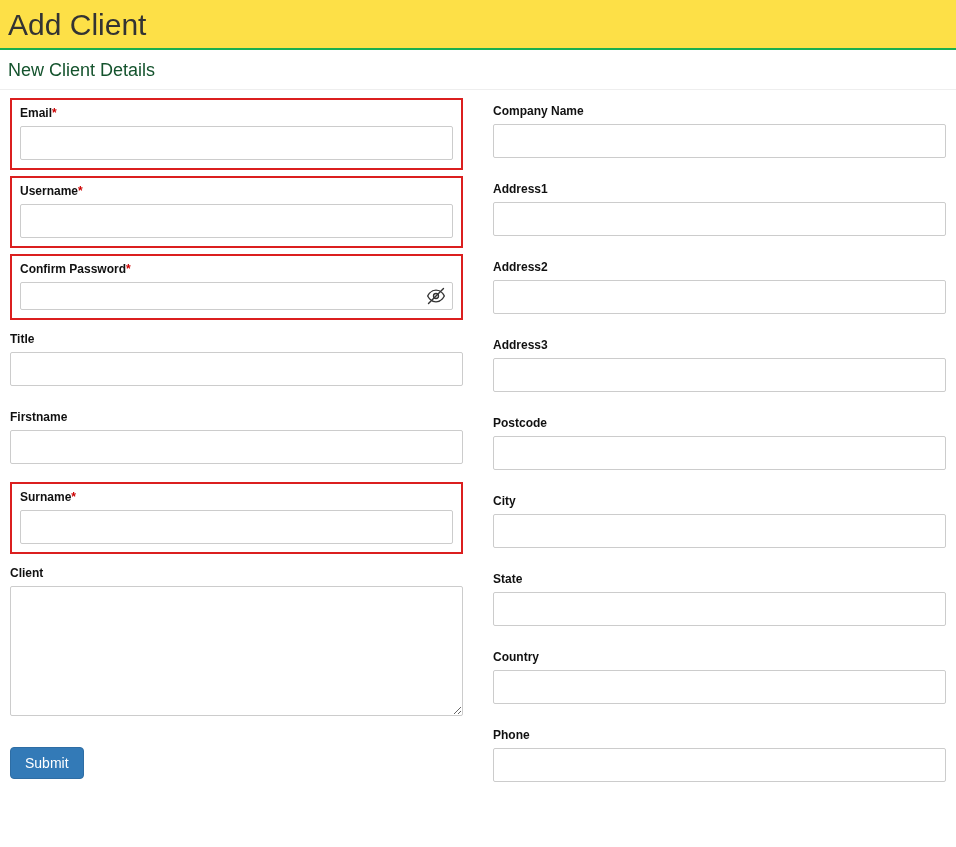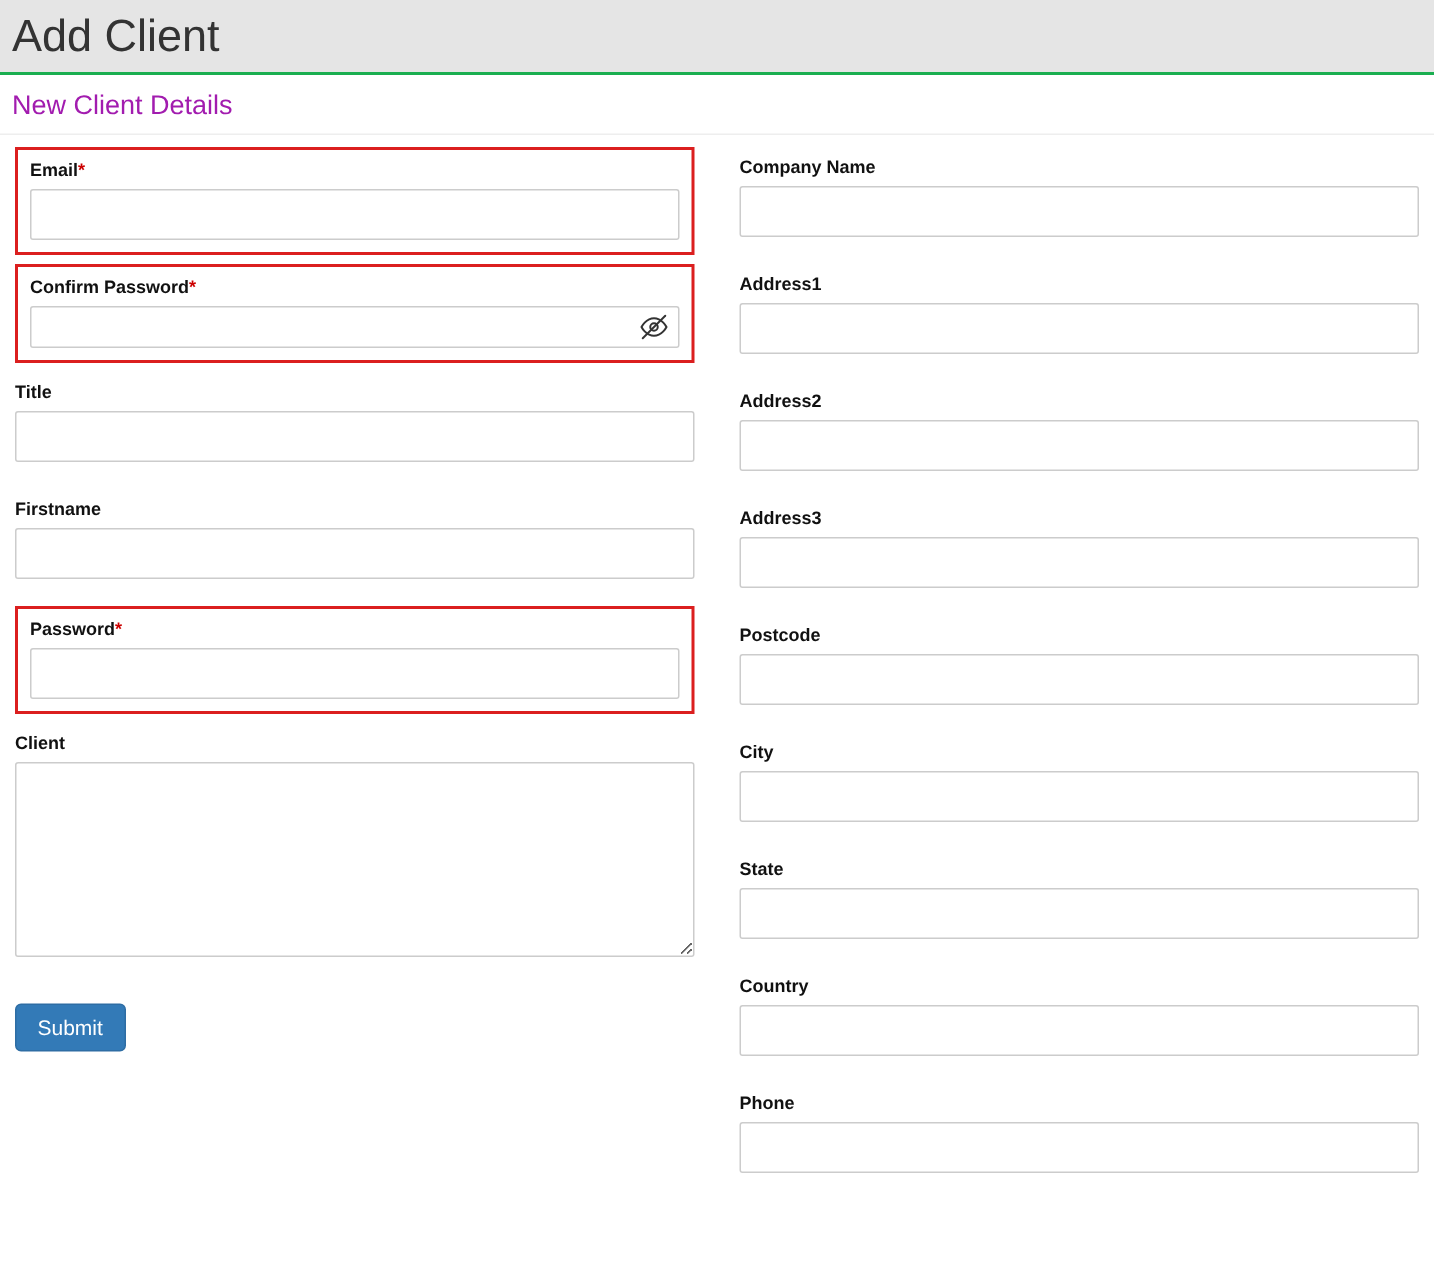--- a/index.html
+++ b/index.html
@@ -4,32 +4,32 @@
   <style>
     * { box-sizing: border-box; margin: 0; padding: 0; }
     body {
       font-family: "Helvetica Neue", Helvetica, Arial, sans-serif;
       font-size: 14px;
       color: #333;
       background: #fff;
       width: 956px;
     }
     .page-header {
-      background: #e5e5e5;
+      background: #fde047;
       padding: 8px 10px 6px 8px;
       border-bottom: 2px solid #1aae50;
     }
     .page-header h1 {
       font-size: 30px;
       font-weight: 400;
       color: #333;
     }
     .section-title {
       font-size: 18px;
-      color: #a21caf;
+      color: #14532d;
       padding: 10px 8px 2px 8px;
       font-weight: 400;
     }
     .form-wrap {
       padding: 8px 10px 20px 10px;
       border-top: 1px solid #eee;
       margin-top: 6px;
     }
     .columns { display: flex; gap: 30px; }
     .col { flex: 1; min-width: 0; }
@@ -100,20 +100,26 @@
 
     <div class="col">
 
       <div class="field-group group-required">
         <label class="field-label">
           <span>Email</span><span class="req-star">*</span>
         </label>
         <input type="text" class="text-input" value="" style="">
       </div>
 
+      <div class="field-group group-required">
+        <label class="field-label">
+          <span>Username</span><span class="req-star">*</span>
+        </label>
+        <input type="text" class="text-input" value="" style="">
+      </div>
 
       <div class="field-group group-required pw-stack">
         <div class="pw-row">
           <label class="field-label">
             <span>Confirm Password</span><span class="req-star">*</span>
           </label>
           <div class="input-with-icon">
             <input type="password" class="text-input" value="" style="">
             <button type="button" class="eye-btn">
               <svg viewBox="0 0 24 24" fill="none" stroke="currentColor" stroke-width="1.6" stroke-linecap="round" stroke-linejoin="round">
@@ -131,21 +137,21 @@
         <input type="text" class="text-input" value="" style="">
       </div>
 
       <div class="field-group group-plain">
         <label class="field-label">Firstname</label>
         <input type="text" class="text-input" value="" style="">
       </div>
 
       <div class="field-group group-required">
         <label class="field-label">
-          <span>Password</span><span class="req-star">*</span>
+          <span>Surname</span><span class="req-star">*</span>
         </label>
         <input type="text" class="text-input" value="" style="">
       </div>
 
       <div class="field-group group-plain">
         <label class="field-label">Client</label>
         <textarea class="text-area" style=""></textarea>
       </div>
 
       <div class="submit-row">

